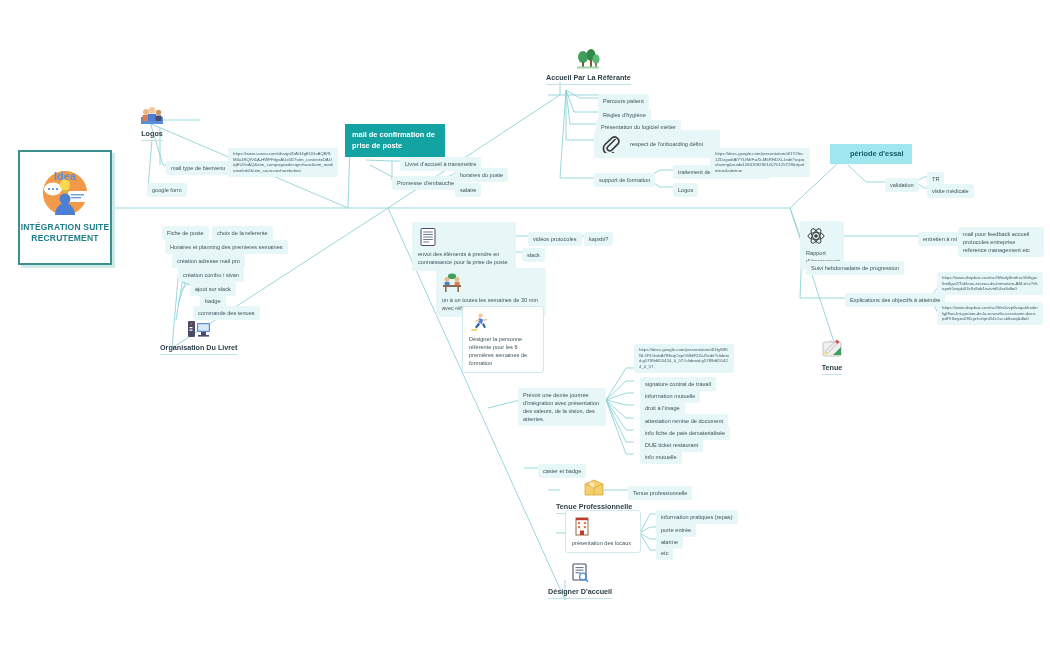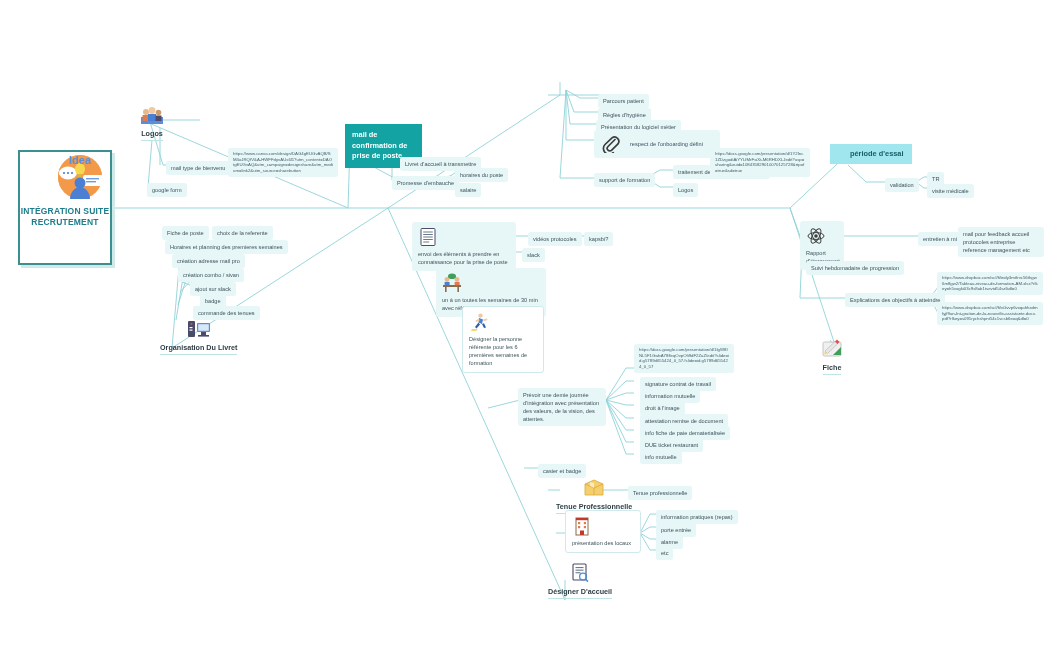--- a/index.html
+++ b/index.html
@@ -15,22 +15,22 @@
   svg.links{position:absolute;left:0;top:0;width:1050px;height:650px;pointer-events:none;}
 
   .node{position:absolute;box-sizing:border-box;}
 
   
   .root{
     left:18px;top:150px;width:94px;height:115px;
     border:2px solid #3c8f8f;
     background:#ffffff;
     box-shadow:3px 3px 0 #cfe9e9;
-    display:flex;flex-direction:column;align-items:flex-end;justify-content:flex-start;
-    padding-top:0;
+    display:flex;flex-direction:column;align-items:center;justify-content:flex-start;
+    padding-top:16px;
   }
   .root .logo{width:60px;height:52px;margin-bottom:2px;}
   .root .rtitle{
     font-size:8.5px;font-weight:bold;color:#1d7d8c;text-align:center;
     line-height:1.35;letter-spacing:.2px;
   }
 
   
   .topic{display:flex;flex-direction:column;align-items:center;}
   .topic .ticon{width:24px;height:22px;margin-bottom:3px;}
@@ -230,26 +230,38 @@
 
   <div class="node pill" style="left:162px;top:226px;">Fiche de poste</div>
   <div class="node pill" style="left:212px;top:226px;">choix de la referente</div>
   <div class="node pill" style="left:165px;top:240px;">Horaires et planning des premieres semaines</div>
   <div class="node pill" style="left:172px;top:254px;">création adresse mail pro</div>
   <div class="node pill" style="left:178px;top:268px;">création combo / sivan</div>
   <div class="node pill" style="left:190px;top:282px;">ajout sur slack</div>
   <div class="node pill" style="left:200px;top:294px;">badge</div>
   <div class="node pill" style="left:193px;top:306px;">commande des tenues</div>
 
-  <div class="node filled-teal" style="left:345px;top:124px;width:77px;">mail de confirmation de prise de poste</div>
+  <div class="node filled-teal" style="left:345px;top:124px;width:100px;">mail de confirmation de prise de poste</div>
   <div class="node pill" style="left:400px;top:157px;">Livret d'accueil à transmettre</div>
   <div class="node pill" style="left:392px;top:176px;">Promesse d'embauche</div>
   <div class="node pill" style="left:455px;top:168px;">horaires du poste</div>
   <div class="node pill" style="left:455px;top:183px;">salaire</div>
 
+  <div class="node topic" style="left:546px;top:48px;">
+    <svg class="ticon" viewBox="0 0 24 22">
+      <ellipse cx="7" cy="9" rx="5" ry="6" fill="#3f9e5a"></ellipse>
+      <rect x="6" y="14" width="2" height="5" fill="#7a5a3a"></rect>
+      <ellipse cx="15" cy="7" rx="4.5" ry="6" fill="#2f8a48"></ellipse>
+      <rect x="14" y="12" width="2" height="7" fill="#7a5a3a"></rect>
+      <ellipse cx="20" cy="11" rx="3.5" ry="4.5" fill="#5cb872"></ellipse>
+      <rect x="19.2" y="15" width="1.6" height="4" fill="#7a5a3a"></rect>
+      <rect x="1" y="18.5" width="22" height="2" fill="#9fd6ac"></rect>
+    </svg>
+    <div class="tlabel">Accueil Par La Référante</div>
+  </div>
 
   <div class="node pill" style="left:598px;top:94px;">Parcours patient</div>
   <div class="node pill" style="left:598px;top:108px;">Règles d'hygiène</div>
   <div class="node pill" style="left:596px;top:120px;">Présentation du logiciel métier</div>
 
   <div class="node clipbox" style="left:594px;top:130px;width:126px;">
     <svg class="bicon" viewBox="0 0 18 18">
       <path d="M13 4.5 L6 11.5a2.6 2.6 0 0 0 3.7 3.7l6.3-6.3a4.3 4.3 0 0 0-6-6L3 9.5a5.8 5.8 0 0 0 8.2 8.2" fill="none" stroke="#3d3d3d" stroke-width="1.7" stroke-linecap="round"></path>
     </svg>
     <div class="btext">respect de l'onboarding défini</div>
@@ -285,21 +297,21 @@
   <div class="node pill url" style="left:937px;top:302px;width:106px;">https://www.dropbox.com/scl/fi/v0ivvp6vxqahhxdmfyjf9an-Int-gration-de-la-nouvelle-assistante.docx.pdf?rlkey=s091rychshpnt54c1vcsb6eoq&amp;dl=0</div>
 
   <div class="node topic" style="left:820px;top:338px;">
     <svg class="ticon" viewBox="0 0 24 22">
       <rect x="3" y="4" width="18" height="14" rx="1.5" fill="#f0f0f0" stroke="#b8b8b8" stroke-width=".8"></rect>
       <path d="M13 17 L21 17 L21 9 Z" fill="#3f9e5a"></path>
       <path d="M5 13 L15 3.5 L17.5 6 L7.5 15.5 Z" fill="#e8e8e8" stroke="#b0b0b0" stroke-width=".6"></path>
       <path d="M15 3.5 L17 1.5 L19.5 4 L17.5 6 Z" fill="#e05050"></path>
       <path d="M5 13 L4 16.5 L7.5 15.5 Z" fill="#f5d76e"></path>
     </svg>
-    <div class="tlabel">Fiche</div>
+    <div class="tlabel">Tenue</div>
   </div>
 
   <div class="node topic" style="left:548px;top:562px;">
     <svg class="ticon" viewBox="0 0 24 22">
       <rect x="5" y="2" width="13" height="16" rx="1" fill="#ffffff" stroke="#4a4a6a" stroke-width="1.1"></rect>
       <rect x="7.5" y="5" width="8" height="1.1" fill="#6a7a8a"></rect>
       <rect x="7.5" y="7.6" width="8" height="1.1" fill="#6a7a8a"></rect>
       <rect x="7.5" y="10.2" width="5" height="1.1" fill="#6a7a8a"></rect>
       <circle cx="15" cy="14.5" r="3.4" fill="none" stroke="#4a8fd4" stroke-width="1.3"></circle>
       <line x1="17.4" y1="17" x2="20" y2="19.6" stroke="#4a8fd4" stroke-width="1.6"></line>

